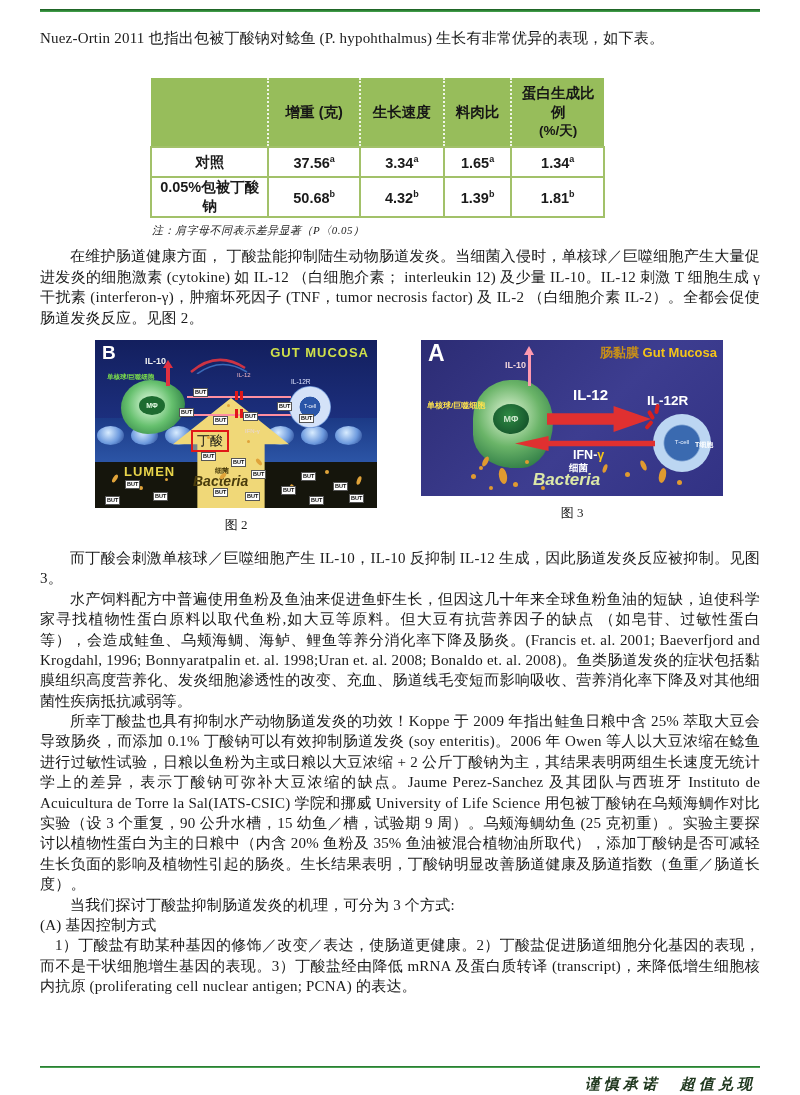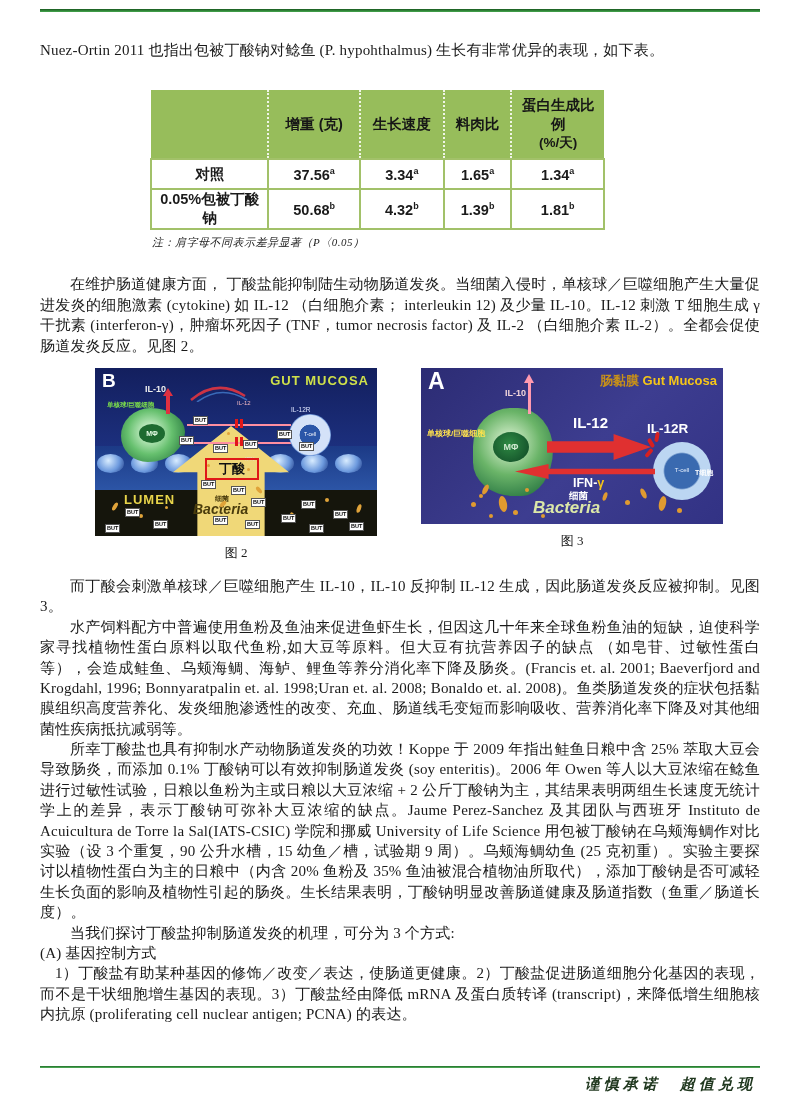--- a/index.html
+++ b/index.html
@@ -11,21 +11,21 @@
   .header { display:flex; justify-content:space-between; align-items:flex-end; padding-top:46px; }
   .hdr-script { font-style:italic; font-weight:bold; font-size:15px; letter-spacing:1px; }
   .hdr-left { color:#1e8a35; }
   .hdr-right { color:#24402a; }
   .hdr-center { font-family:"Liberation Sans","DejaVu Sans",sans-serif; font-weight:bold; font-size:27px; color:#111; letter-spacing:3px; transform:translateY(4px); }
   .rule { height:3px; margin-top:9px; background:linear-gradient(#18581f,#46a94f); border:0; }
 
   
   .para { font-size:15px; line-height:1.36; text-align:justify; letter-spacing:0.2px; }
   .indent { text-indent:2em; }
-  .intro { margin-top:28px; }
+  .intro { margin-top:16px; }
 
   
   .tbl-wrap { margin:30px 0 0 110px; width:455px; }
   table.data { border-collapse:collapse; font-family:"Liberation Sans","DejaVu Sans",sans-serif; font-size:14.5px; font-weight:bold; width:455px; }
   table.data th { background:#97bd5b; color:#161616; padding:6px 4px; height:56px; vertical-align:middle; text-align:center; font-weight:bold; }
   table.data th + th { border-left:2px dotted rgba(255,255,255,.85); }
   table.data td { background:#fff; border:2px solid #a2c169; text-align:center; padding:0 4px; height:30px; }
   table.data td.rowlbl { font-weight:bold; }
   table.data sup { font-size:9px; }
   .tbl-note { font-size:11px; font-style:italic; margin:5px 0 0 112px; color:#222; letter-spacing:0.5px; }
@@ -46,21 +46,21 @@
             clip-path:polygon(50% 0,100% 42%,79% 42%,79% 100%,21% 100%,21% 42%,0 42%); z-index:4; }
   .f2-lbl { position:absolute; z-index:6; font-family:"Liberation Sans",sans-serif; }
   .f2-panel { left:7px; top:2px; color:#fff; font-weight:bold; font-size:19px; }
   .f2-title { right:8px; top:5px; color:#cfe04a; font-weight:bold; font-size:13px; letter-spacing:1px; }
   .f2-il10 { left:50px; top:16px; color:#eee; font-size:9px; font-weight:bold; }
   .f2-cell-lbl { left:12px; top:33px; color:#7ee24a; font-size:6.5px; font-weight:bold; }
   .f2-il12 { left:142px; top:32px; color:#f2b9c4; font-size:6px; }
   .f2-il12r { left:196px; top:38px; color:#dfe6ff; font-size:6.5px; }
   .f2-ifn { left:150px; top:88px; color:#e8d6da; font-size:6px; }
   .f2-lumen { left:9px; top:124px; color:#e8d44a; font-weight:bold; font-size:13px; letter-spacing:1px;padding-left:20px; }
-  .f2-butyrate { left:110px; top:90px; border:2px solid #e01818; color:#101010; font-weight:bold; font-size:13px; padding:0 12px; background:rgba(240,216,120,.4); }
+  .f2-butyrate { left:96px; top:90px; border:2px solid #e01818; color:#101010; font-weight:normal; font-size:13px; padding:0 4px; background:rgba(240,216,120,.4); }
   .f2-bact-cn { left:120px; top:126px; color:#4a3c0c; font-size:7px; font-weight:bold; z-index:6;}
   .f2-bact-en { left:98px; top:133px; color:#4a3c0c; font-size:14px; font-weight:bold; font-style:italic; z-index:6;}
   .blob2 { position:absolute; left:26px; top:40px; width:64px; height:54px; z-index:5;
            background:radial-gradient(circle at 45% 45%, #eaffe8, #66c06e 48%, #2c7c42 85%);
            border-radius:46% 54% 58% 42% / 52% 44% 56% 48%; }
   .blob2 .nuc { position:absolute; left:18px; top:16px; width:26px; height:19px; border-radius:50%; background:#1d6b30; color:#e8ffe8; font-size:7px; font-weight:bold; text-align:center; line-height:19px; font-family:"Liberation Sans",sans-serif; }
   .tcell2 { position:absolute; left:194px; top:46px; width:42px; height:42px; border-radius:50%; z-index:5;
             background:radial-gradient(circle, #2a56a8 0 34%, #d4e2f8 36% 66%, #6a93d6 70%); }
   .tcell2 span { position:absolute; left:0; right:0; top:17px; text-align:center; color:#fff; font-size:5px; font-family:"Liberation Sans",sans-serif; }
   .ilarrow { position:absolute; left:68px; top:20px; width:10px; height:26px; z-index:6;}
@@ -140,21 +140,21 @@
           <td><span>50.68</span><sup>b</sup></td>
           <td><span>4.32</span><sup>b</sup></td>
           <td><span>1.39</span><sup>b</sup></td>
           <td><span>1.81</span><sup>b</sup></td>
         </tr>
       </tbody>
     </table>
   </div>
   <p class="tbl-note">注：肩字母不同表示差异显著（P〈0.05）</p>
 
-  <p class="para indent" style="margin-top:24px;">在维护肠道健康方面， 丁酸盐能抑制陆生动物肠道发炎。当细菌入侵时，单核球／巨噬细胞产生大量促进发炎的细胞激素 (cytokine) 如 IL-12 （白细胞介素；  interleukin 12) 及少量 IL-10。IL-12 刺激 T 细胞生成 γ 干扰素 (interferon-γ)，肿瘤坏死因子 (TNF，tumor necrosis factor) 及 IL-2 （白细胞介素 IL-2）。全都会促使肠道发炎反应。见图 2。</p>
+  <p class="para indent" style="margin-top:8px;">在维护肠道健康方面， 丁酸盐能抑制陆生动物肠道发炎。当细菌入侵时，单核球／巨噬细胞产生大量促进发炎的细胞激素 (cytokine) 如 IL-12 （白细胞介素；  interleukin 12) 及少量 IL-10。IL-12 刺激 T 细胞生成 γ 干扰素 (interferon-γ)，肿瘤坏死因子 (TNF，tumor necrosis factor) 及 IL-2 （白细胞介素 IL-2）。全都会促使肠道发炎反应。见图 2。</p>
 
   <div class="figures">
 
     <div class="figbox">
       <div class="fig2">
         <div class="f2-top"></div>
         <div class="f2-mid">
           <div class="bump" style="left:2px;top:8px"></div>
             <div class="bump" style="left:36px;top:8px"></div>
           <div class="bump" style="left:70px;top:8px"></div>

